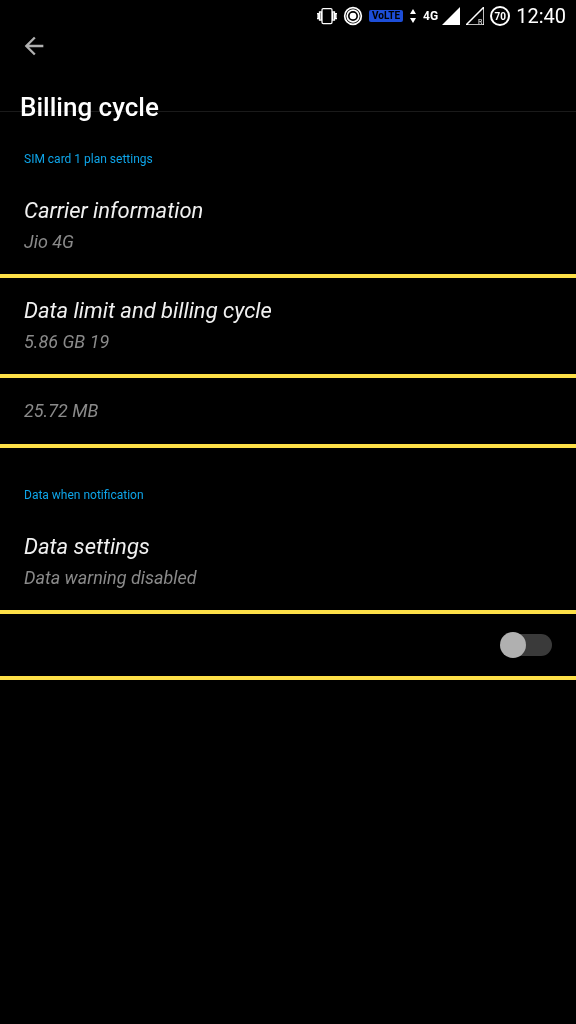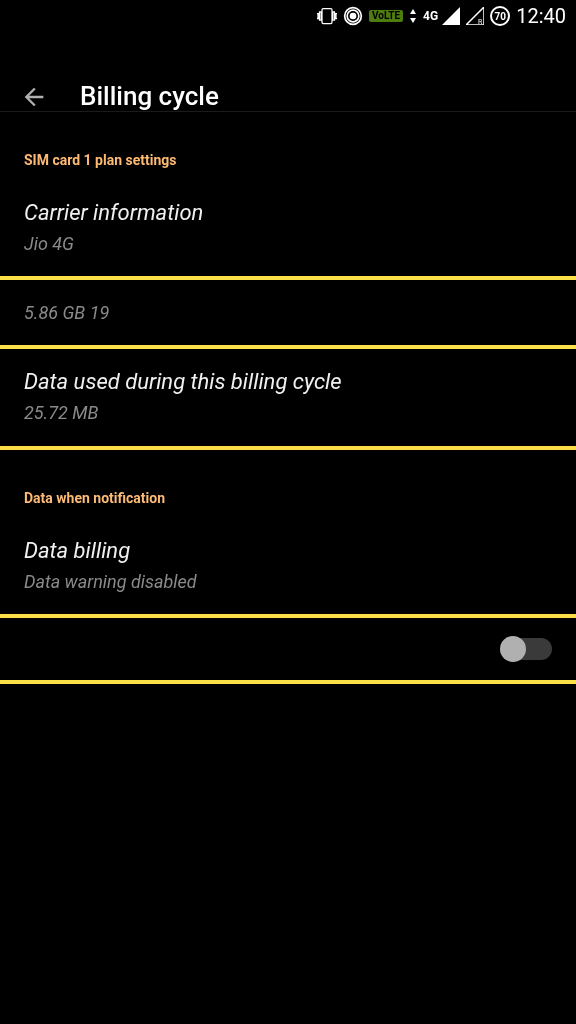--- a/index.html
+++ b/index.html
@@ -24,21 +24,21 @@
       gap: 6px;
       font-size: 18px;
       color: #ffffff;
     }
     .status-icon {
       display: inline-flex;
       align-items: center;
       height: 20px;
     }
     .volte-badge {
-      background: #4d7c0f;
+      background: #1d4ed8;
       color: #000000;
       font-size: 10px;
       font-weight: bold;
       padding: 1px 3px;
       border-radius: 2px;
       line-height: 1;
     }
     .status-4g {
       font-size: 12px;
       font-weight: bold;
@@ -55,43 +55,44 @@
       font-size: 10px;
       font-weight: bold;
     }
     .status-time {
       font-size: 20px;
       font-weight: 400;
     }
     .app-bar {
       height: 80px;
       display: flex;
-      align-items: flex-end;
+      align-items: flex-start;
       padding: 0 20px;
       gap: 32px;
       border-bottom: 1px solid #1a1a1a;
+      flex-direction: column;
     }
     .back-arrow {
       color: #b0b0b0;
       font-size: 28px;
       display: flex;
       align-items: center;
     }
     .app-title {
       font-size: 26px;
       font-weight: 500;
       color: #ffffff;
     }
     .content {
       padding-top: 20px;
     }
     .section-header {
-      color: #fdba74;
-      font-size: 14px;
-      font-weight: 700;
+      color: #0ea5e9;
+      font-size: 12px;
+      font-weight: 400;
       padding: 20px 24px 12px;
     }
     .list-item {
       padding: 20px 24px;
       border-bottom: 4px solid #fde047;
       display: flex;
       justify-content: center;
       align-items: center;
       font-style: italic;
     }
@@ -187,38 +188,38 @@
 
   <div class="list-item">
     <div class="list-item-content">
       <div class="item-title">Carrier information</div>
       <div class="item-subtitle">Jio 4G</div>
     </div>
   </div>
 
   <div class="list-item">
     <div class="list-item-content">
+      <div class="item-title">Data limit and billing cycle</div>
       <div class="item-subtitle">5.86 GB 19</div>
     </div>
   </div>
 
   <div class="list-item">
     <div class="list-item-content">
-      <div class="item-title">Data used during this billing cycle</div>
       <div class="item-subtitle">25.72 MB</div>
     </div>
   </div>
 
   <div class="spacer"></div>
 
   <div class="section-header">Data when notification</div>
 
   <div class="list-item">
     <div class="list-item-content">
-      <div class="item-title">Data billing</div>
+      <div class="item-title">Data settings</div>
       <div class="item-subtitle">Data warning disabled</div>
     </div>
   </div>
 
   <div class="list-item">
     <div class="list-item-content">
     </div>
     <div class="toggle">
       <div class="toggle-thumb"></div>
     </div>

